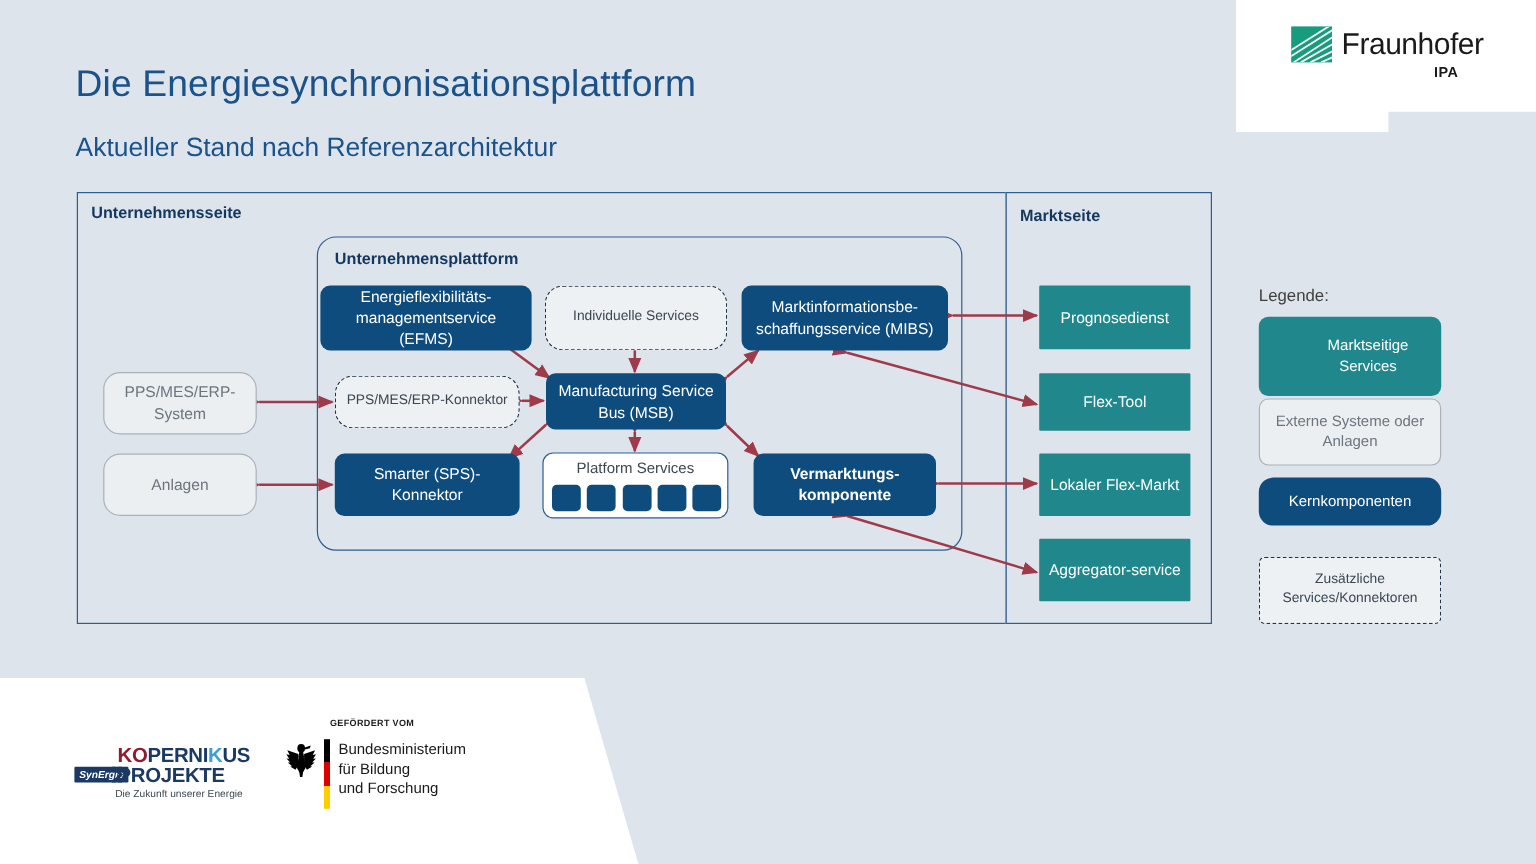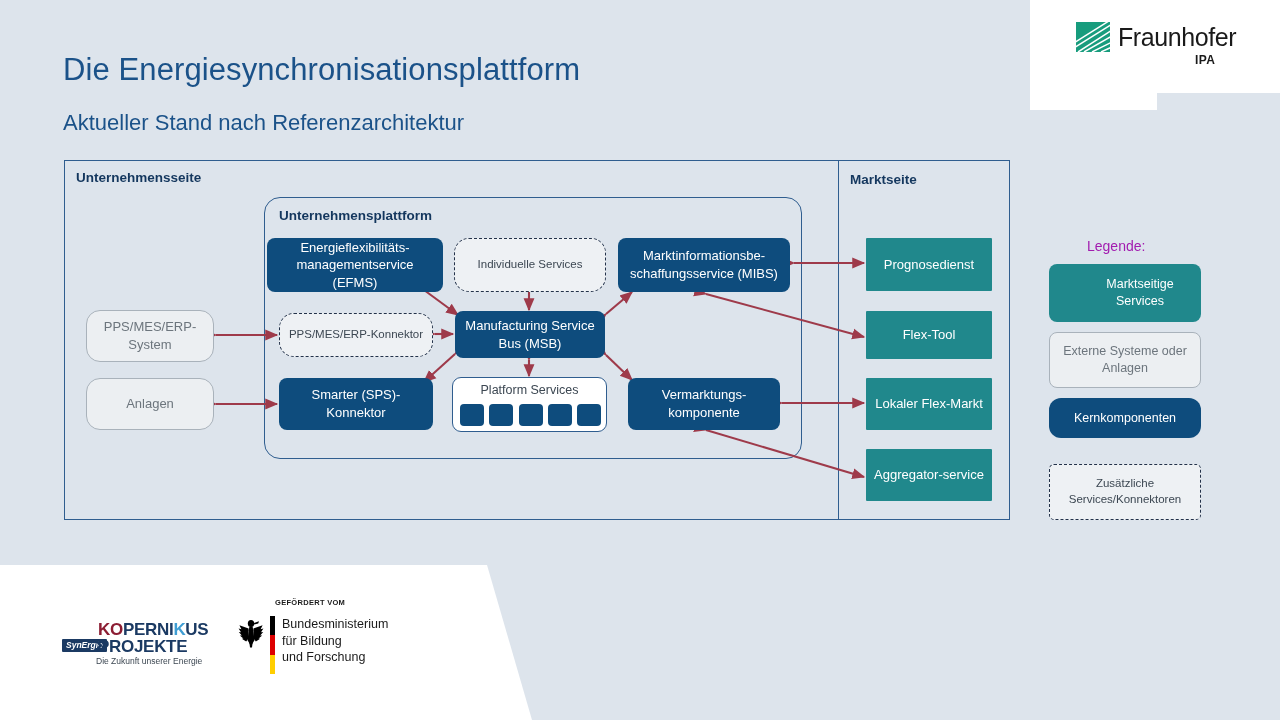--- a/index.html
+++ b/index.html
@@ -186,37 +186,36 @@
     left: 0; top: 0;
     width: 1280px; height: 720px;
     pointer-events: none;
   }
 
   
   .legend-title {
     position: absolute;
     left: 1049px; top: 238px;
     font-size: 14px;
-    color: #a21caf;
-    margin-left: 38px;
+    color: #404040;
   }
   .legend-item {
     position: absolute;
     left: 1049px;
     width: 152px;
     display: flex;
     align-items: center;
     justify-content: center;
     text-align: center;
     font-size: 12.5px;
     line-height: 1.35;
     border-radius: 8px;
     padding: 2px 6px;
   }
-  .lg-market   { top: 264px; height: 58px; background: #20888c; color: #fff; padding-left: 36px; }
+  .lg-market   { top: 264px; height: 66px; background: #20888c; color: #fff; padding-left: 36px; }
   .lg-external { top: 332px; height: 56px; background: #eceff2; color: #6c757d;
                  border: 1px solid #a9b2bb; }
   .lg-core     { top: 398px; height: 40px; background: #0e4c7d; color: #fff; border-radius: 12px; }
   .lg-dashed   { top: 464px; height: 56px; background: #eef1f4; color: #3c4752;
                  border: 1.3px dashed #23324a; border-radius: 5px; font-size: 11.5px; }
 
   
   .kopernikus {
     position: absolute;
     left: 62px; top: 620px;
@@ -374,21 +373,21 @@
 <div class="node node-external" style="left:86px; top:310px; width:128px; height:52px;">PPS/MES/ERP-System</div>
 <div class="node node-external" style="left:86px; top:378px; width:128px; height:52px;">Anlagen</div>
 
 <div class="node node-dashed" style="left:279px; top:313px; width:154px; height:44px;">PPS/MES/ERP-Konnektor</div>
 <div class="node node-dashed" style="left:454px; top:238px; width:152px; height:54px;">Individuelle Services</div>
 
 <div class="node node-core" style="left:267px; top:238px; width:176px; height:54px;">Energieflexibilitäts-managementservice (EFMS)</div>
 <div class="node node-core" style="left:618px; top:238px; width:172px; height:54px;">Marktinformationsbe-schaffungsservice (MIBS)</div>
 <div class="node node-core" style="left:455px; top:311px; width:150px; height:47px;">Manufacturing Service Bus (MSB)</div>
 <div class="node node-core" style="left:279px; top:378px; width:154px; height:52px;">Smarter (SPS)-Konnektor</div>
-<div class="node node-core" style="left:628px; top:378px; width:152px; height:52px;">Vermarktungs-komponente</div>
+<div class="node node-core" style="left:628px; top:378px; width:152px; height:52px;font-weight:bold;">Vermarktungs-komponente</div>
 
 <div class="ps-box">
   <div class="ps-title">Platform Services</div>
   <div class="ps-dots">
     <div class="ps-dot"></div>
     <div class="ps-dot"></div>
     <div class="ps-dot"></div>
     <div class="ps-dot"></div>
     <div class="ps-dot"></div>
   </div>

